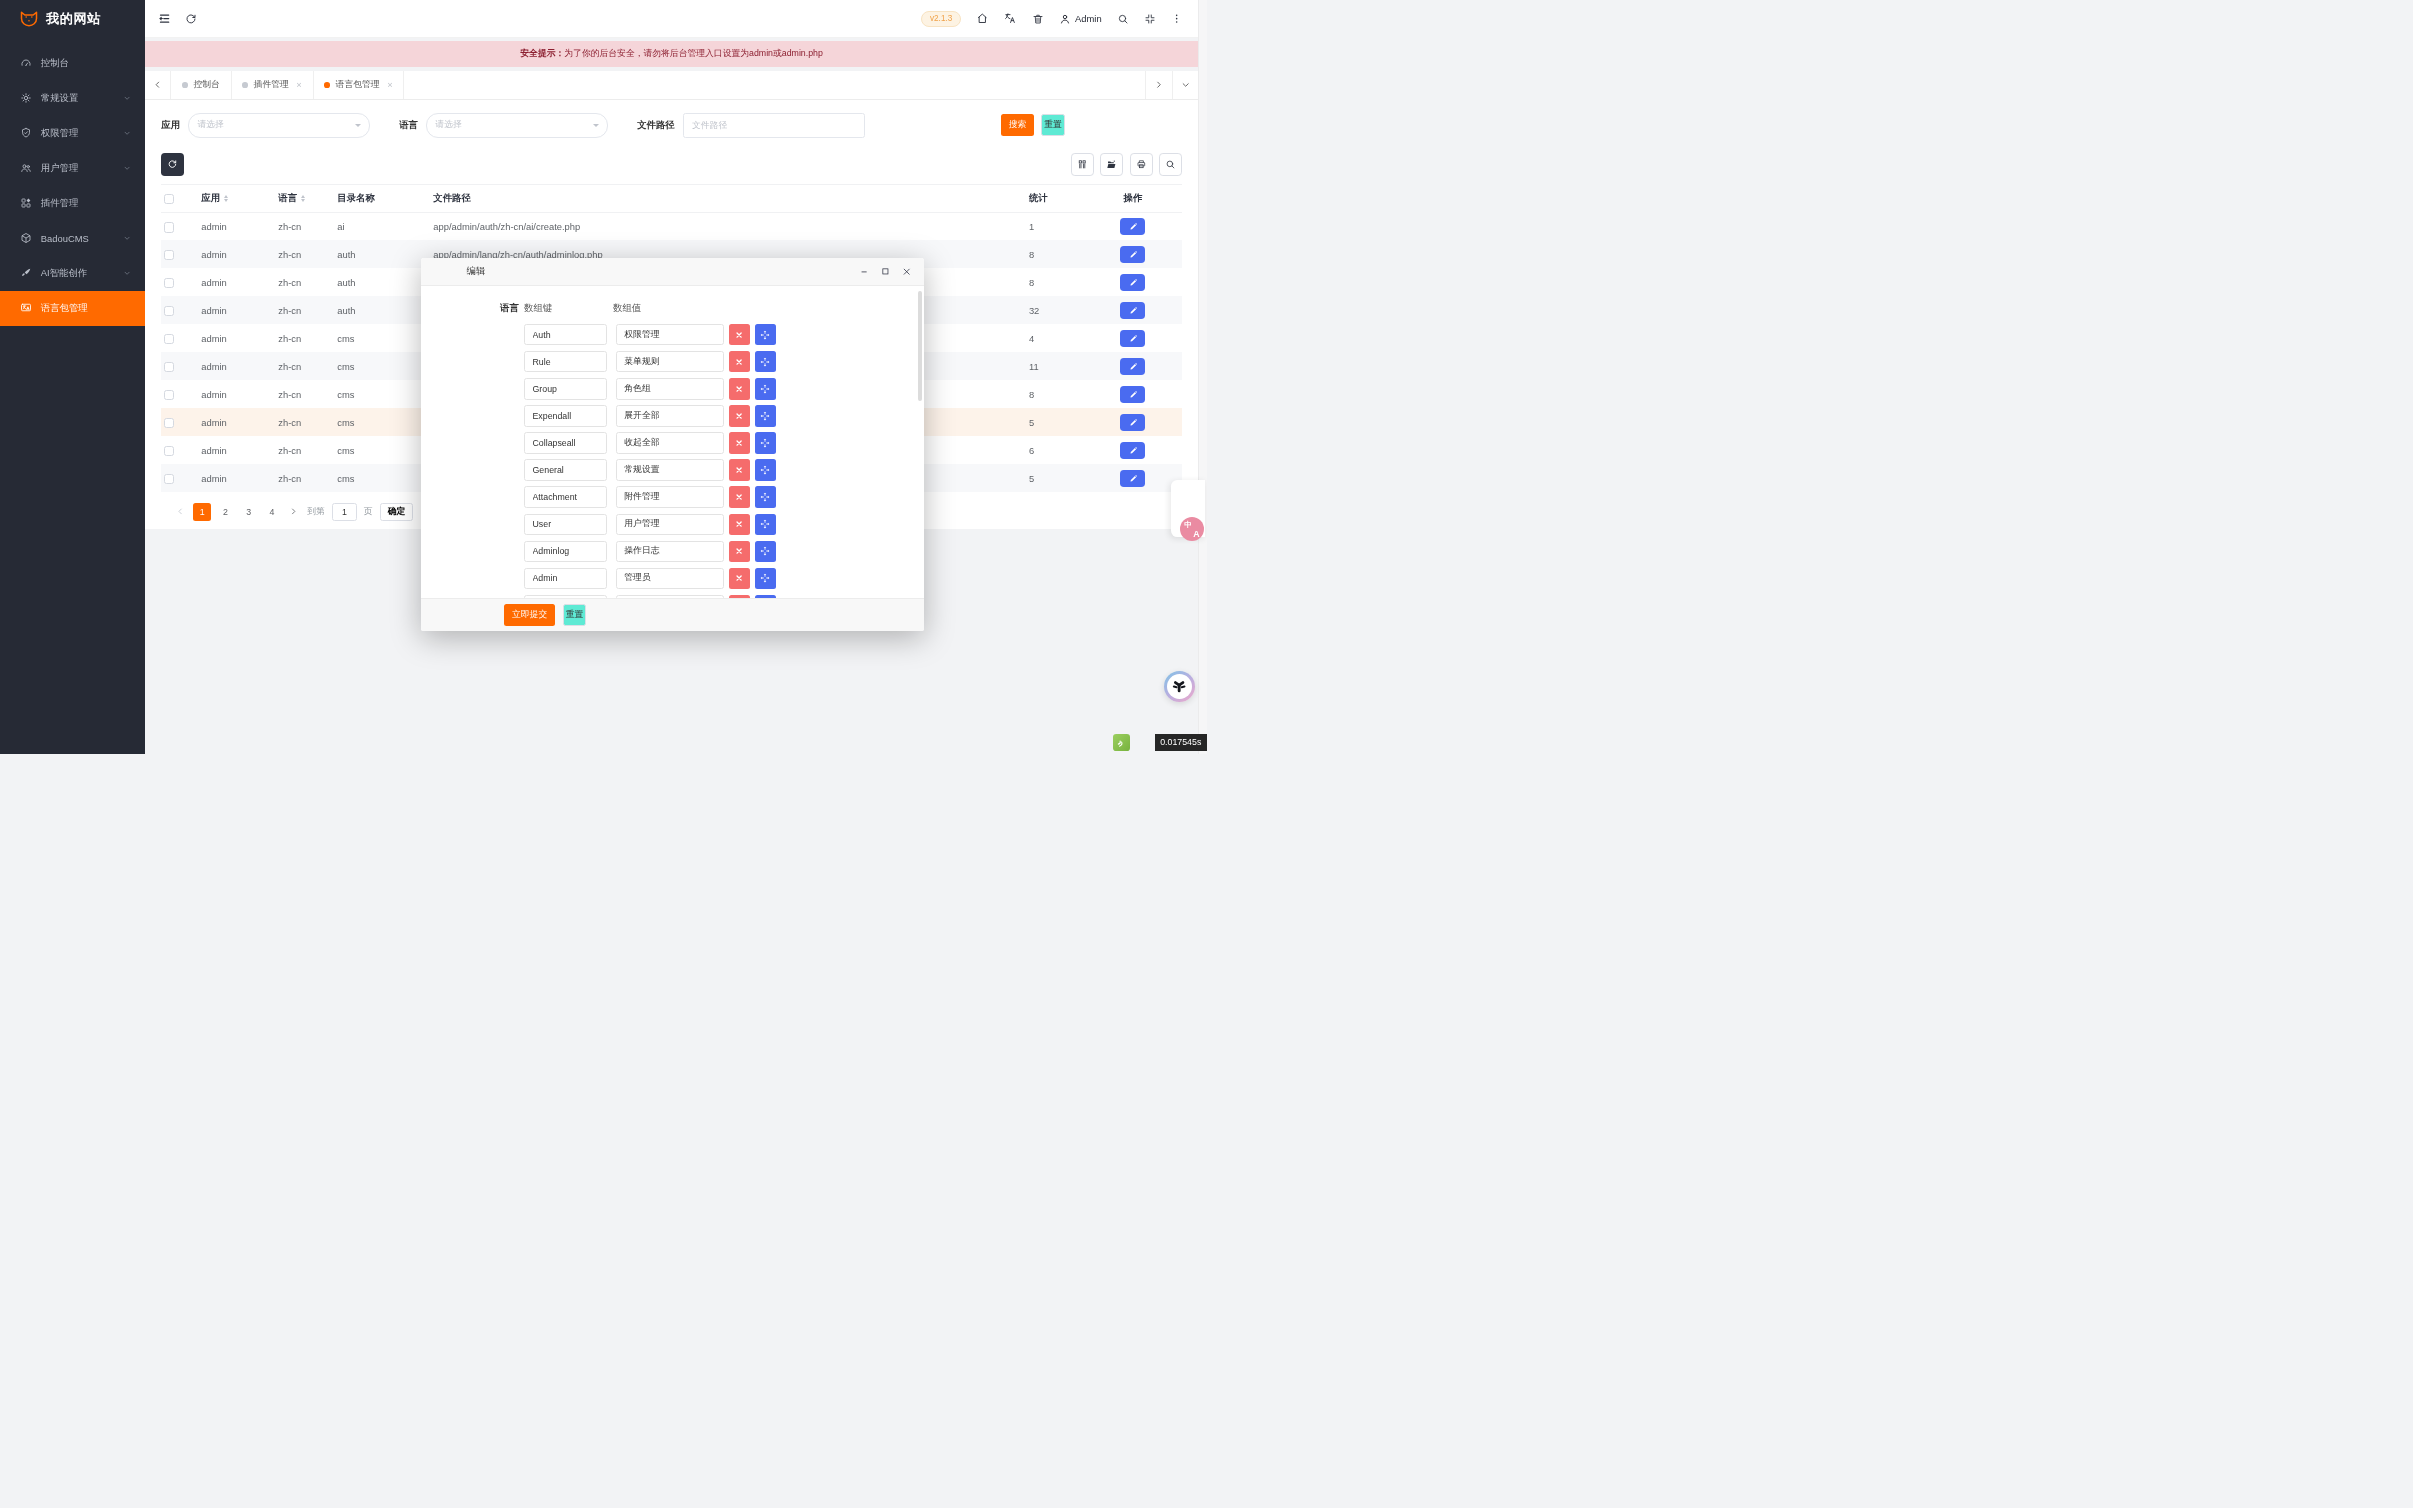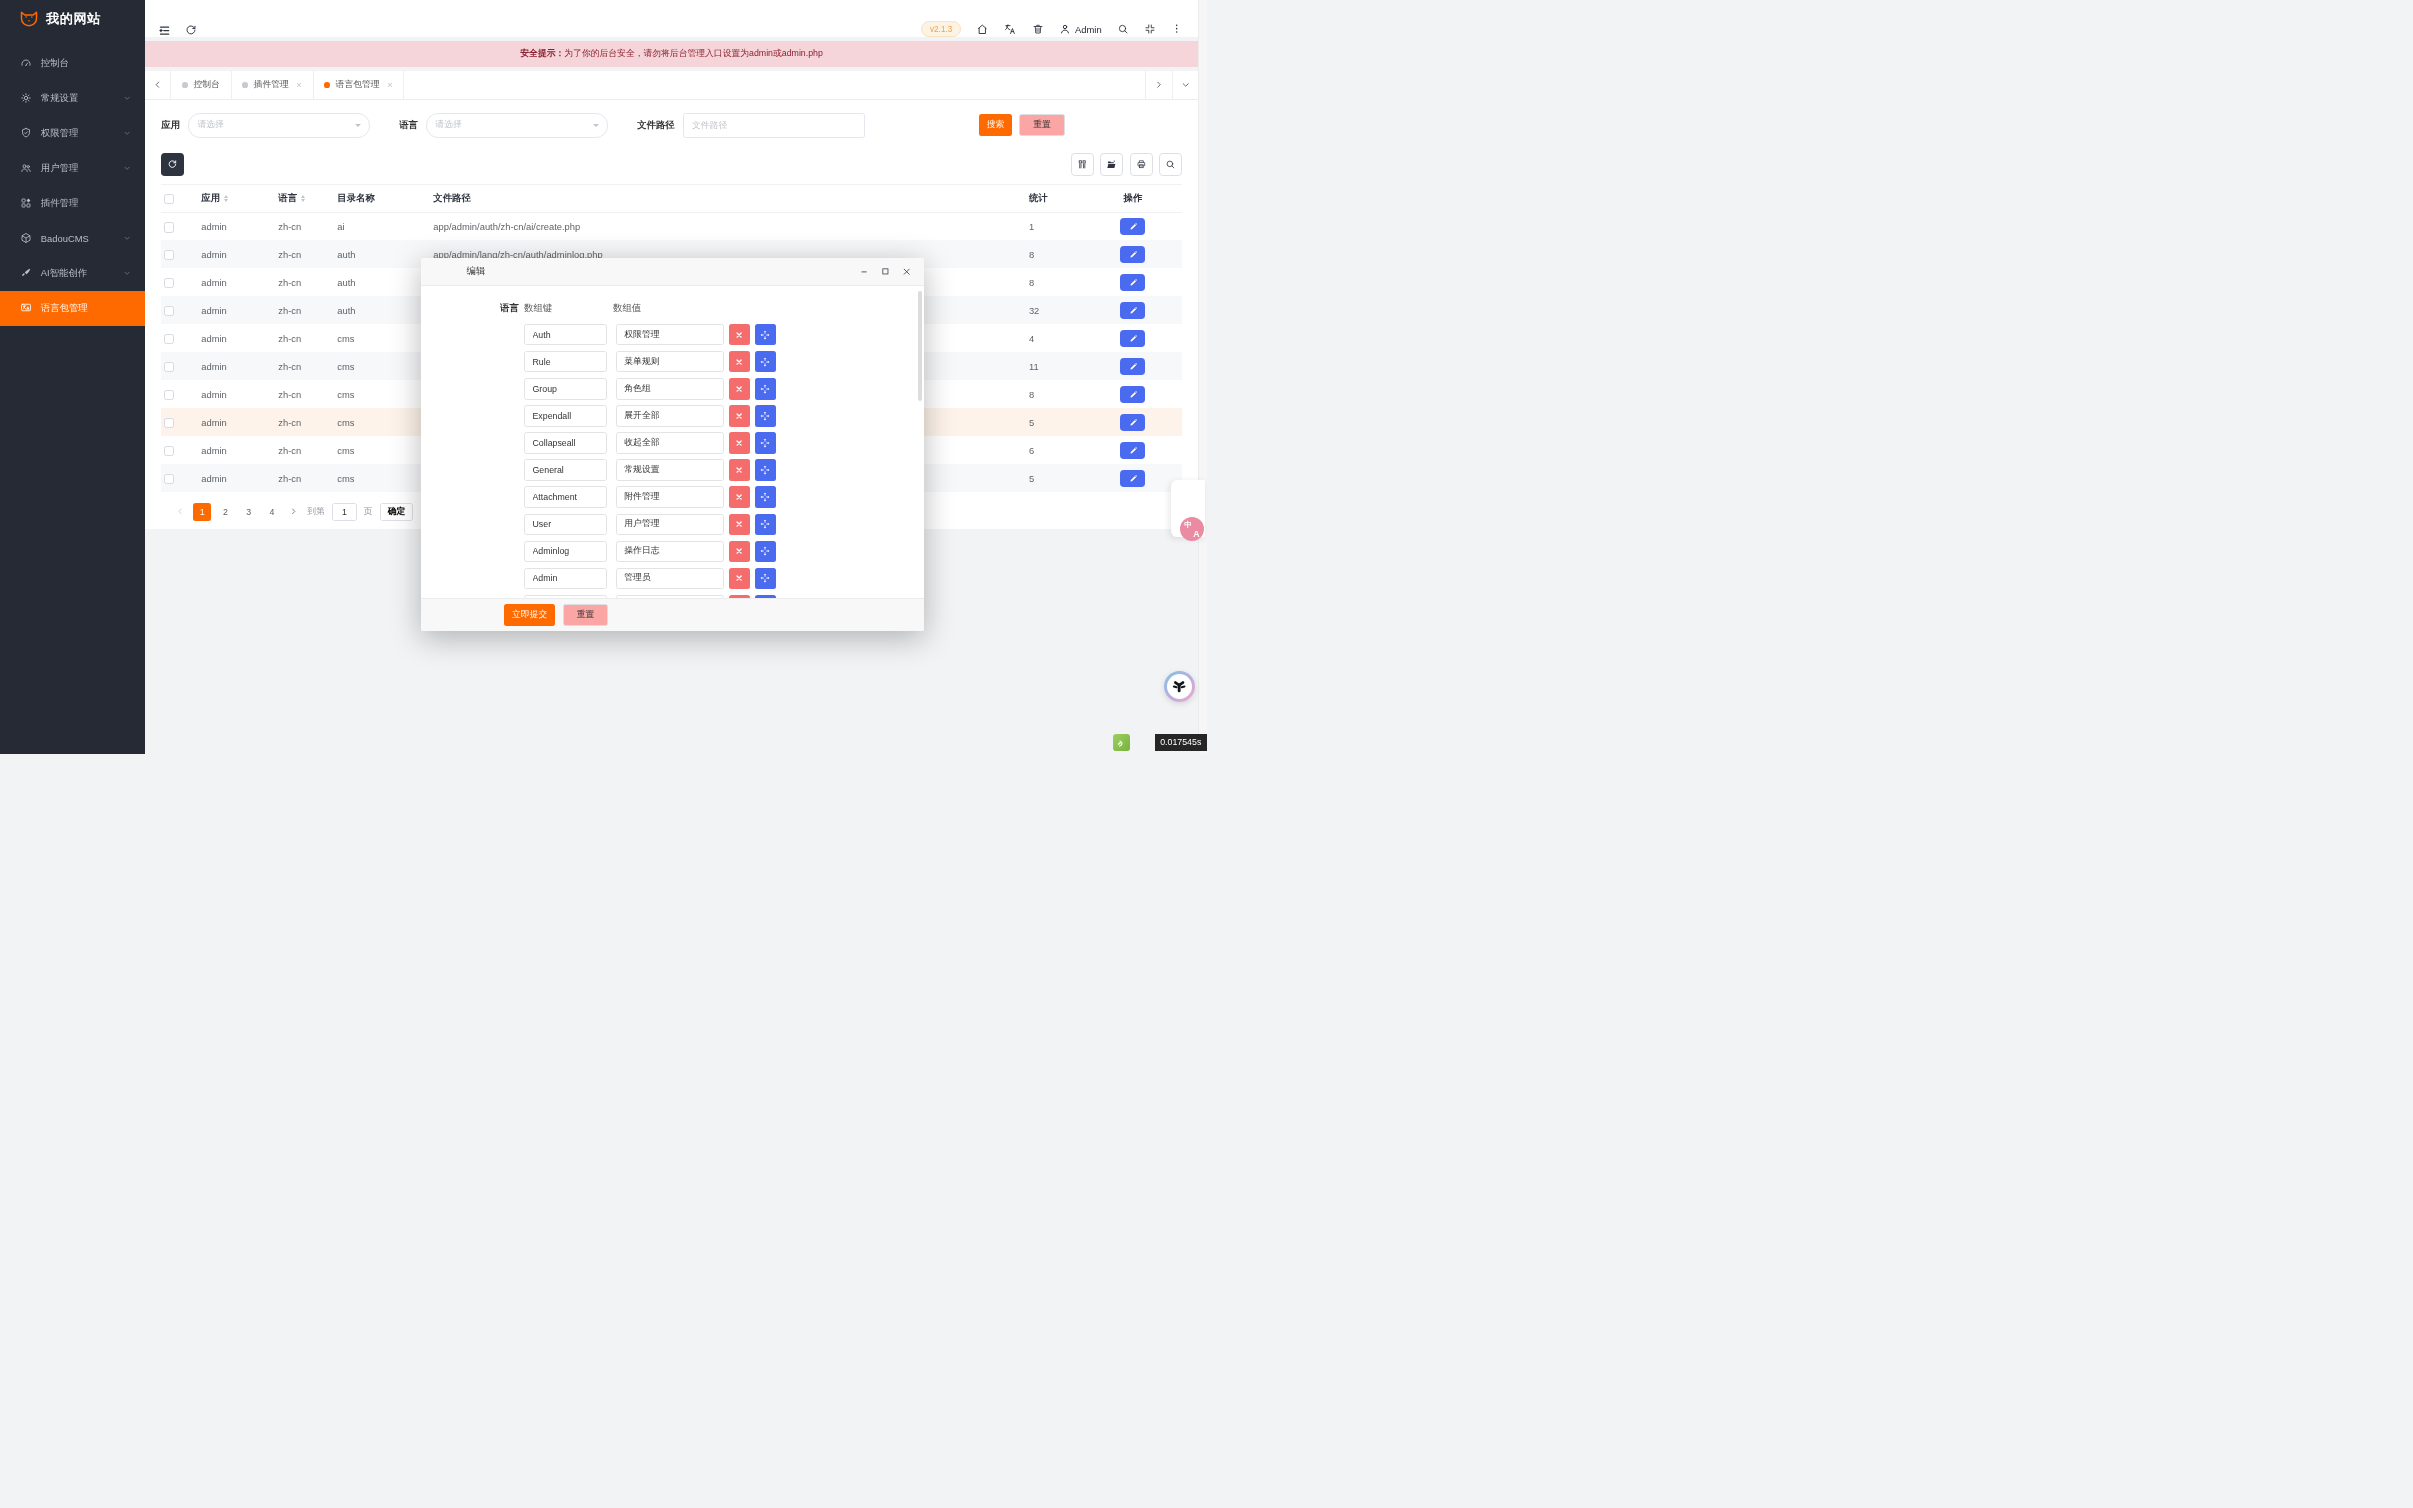--- a/index.html
+++ b/index.html
@@ -13,21 +13,21 @@
   .logo-text { color:#fff; font-size:13.2px; font-weight:bold; letter-spacing:0.6px; }
   .menu { list-style:none; padding-top:7.5px; }
   .menu li { height:35px; display:flex; align-items:center; gap:8.8px; padding:0 14px 0 20px; color:#b9bec9; font-size:9.4px; cursor:pointer; }
   .menu li .mi { width:12px; height:12px; flex:0 0 12px; color:#b9bec9; }
   .menu li .chev { margin-left:auto; color:#7e8492; }
   .menu li.active { background:#ff6a00; color:#fff; }
   .menu li.active .mi, .menu li.active .chev { color:#fff; }
 
   
   .main { position:absolute; left:145px; top:0; right:8.8px; bottom:0; }
-  .topbar { height:38px; background:#fff; display:flex; align-items:flex-end; padding:0 16.3px 0 12.6px; border-bottom:0.6px solid #f2f2f2;gap:16px; }
+  .topbar { height:38px; background:#fff; display:flex; align-items:center; padding:0 16.3px 0 12.6px; border-bottom:0.6px solid #f2f2f2;gap:16px; }
   .tb-left { display:flex; align-items:center; gap:14px; color:#2f3440; }
   .tb-right { margin-left:auto; display:flex; align-items:center; gap:15px; color:#2f3440; }
   .icon-btn { cursor:pointer; color:#2f3440; }
   .ver-badge { background:#fdf3e3; border:0.6px solid #f8e3c2; color:#f0a24a; font-size:8.2px; padding:2.5px 8.2px; border-radius:8.8px; }
   .admin-chip { display:flex; align-items:center; gap:4.4px; font-size:9.4px; color:#1f232e; }
 
   .banner { margin-top:3.1px; height:26.4px; background:#f5d5d9; color:#8c1f30; font-size:8.8px; display:flex; align-items:center; justify-content:center; }
   .banner b { font-weight:bold; }
 
   
@@ -45,21 +45,21 @@
   .filter-row { display:flex; align-items:center; padding-top:12.6px; }
   .f-label { font-size:9.4px; font-weight:bold; color:#333; margin-right:8.2px; white-space:nowrap; }
   .f-select { width:182px; height:25px; border:0.6px solid #e4e7ed; border-radius:12px; display:flex; align-items:center; padding:0 8.2px; background:#fff; cursor:pointer; }
   .f-select .ph { color:#c0c4cc; font-size:8.8px; }
   .caret { margin-left:auto; width:0; height:0; border-left:3.1px solid transparent; border-right:3.1px solid transparent; border-top:3.8px solid #c0c4cc; }
   .f-input { width:182px; height:25px; border:0.6px solid #e4e7ed; border-radius:2.5px; padding:0 8.2px; font-size:8.8px; color:#333; outline:none; }
   .f-input::placeholder { color:#c0c4cc; }
   .f-gap { width:29px; }
   .f-btns { margin-left:auto; margin-right:117px; display:flex; gap:7px; }
   .btn-orange { background:#ff6a00; color:#fff; border:none; height:21.4px; padding:0 8px; border-radius:2.5px; font-size:8.8px; cursor:pointer; font-family:inherit; }
-  .btn-plain { background:#fca5a5; color:#333; border:0.6px solid #dcdfe6; height:21.4px; padding:0 13px; border-radius:2.5px; font-size:8.8px; cursor:pointer; font-family:inherit; }
+  .btn-plain { background:#5eead4; color:#333; border:0.6px solid #dcdfe6; height:21.4px; padding:0 2px; border-radius:2.5px; font-size:8.8px; cursor:pointer; font-family:inherit; }
 
   .tool-row { margin-top:15px; display:flex; align-items:center; }
   .btn-dark { width:23px; height:23px; background:#2e3340; border:none; border-radius:3.8px; display:flex; align-items:center; justify-content:center; color:#fff; cursor:pointer; }
   .tool-right { margin-left:auto; display:flex; gap:6.3px; }
   .tool-ic { width:23px; height:23px; background:#fff; border:0.6px solid #dcdfe6; border-radius:3.8px; display:flex; align-items:center; justify-content:center; color:#2f3440; cursor:pointer; }
 
   table.grid { width:100%; margin-top:8.2px; border-collapse:collapse; font-size:9.4px; color:#5f6368; }
   .grid th { text-align:left; height:28px; font-weight:bold; color:#2f3440; border-top:0.6px solid #f0f1f3; border-bottom:0.6px solid #f0f1f3; padding:0 10px; white-space:nowrap; }
   .grid th.c-check, .grid td.c-check { width:30px; padding:0 0 0 2.5px; text-align:left; }
   .grid th.c-app { width:77px; } .grid th.c-lang { width:59px; } .grid th.c-dir { width:96px; }

